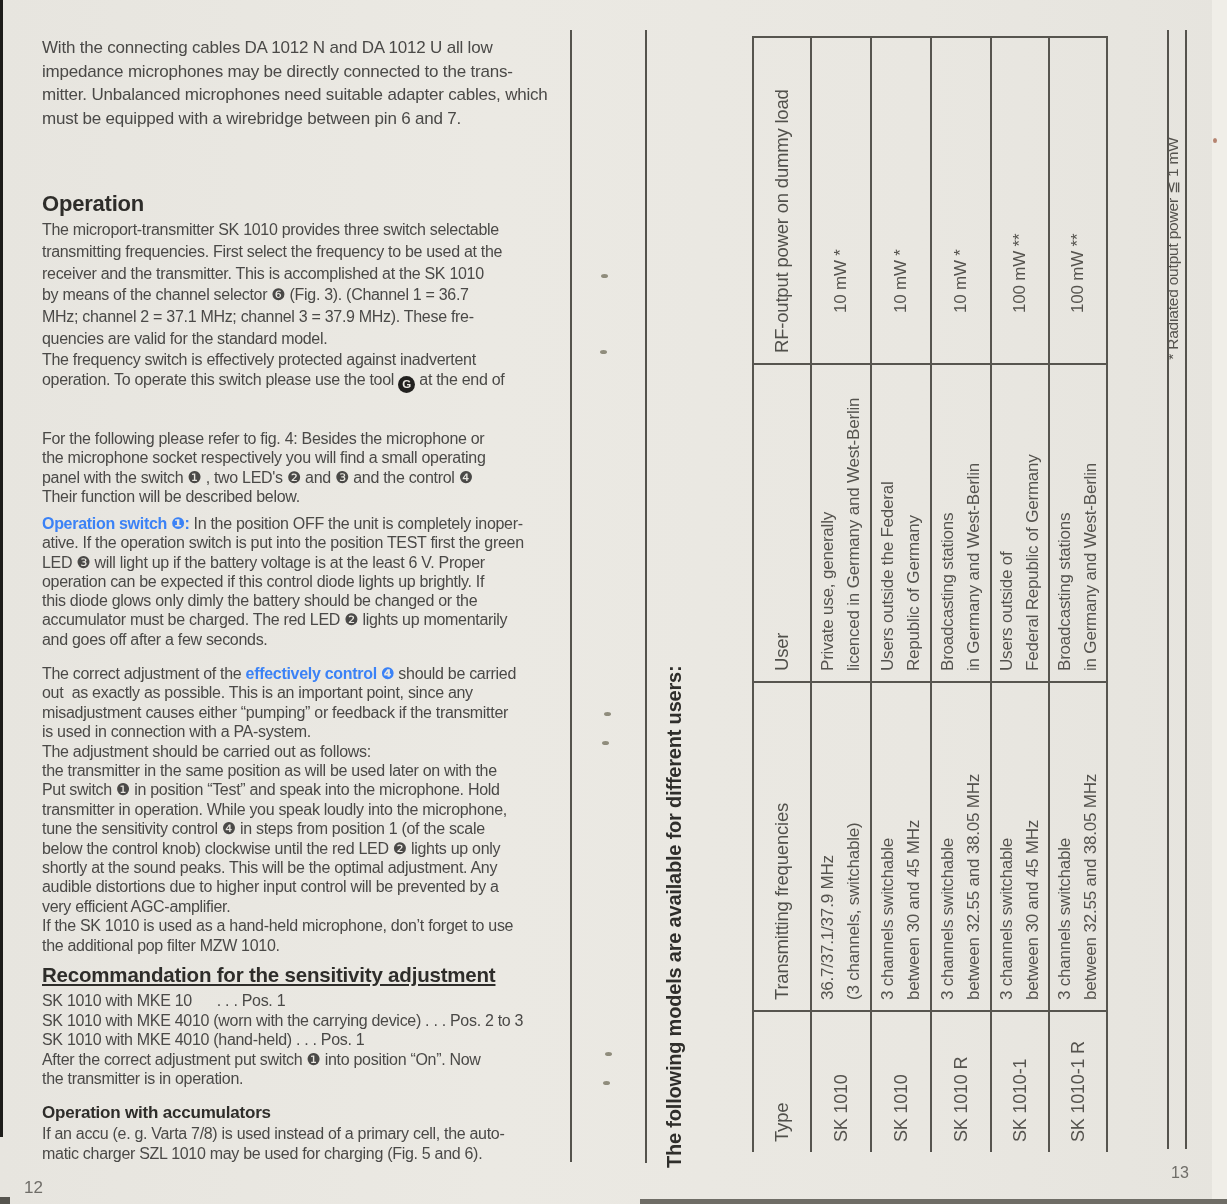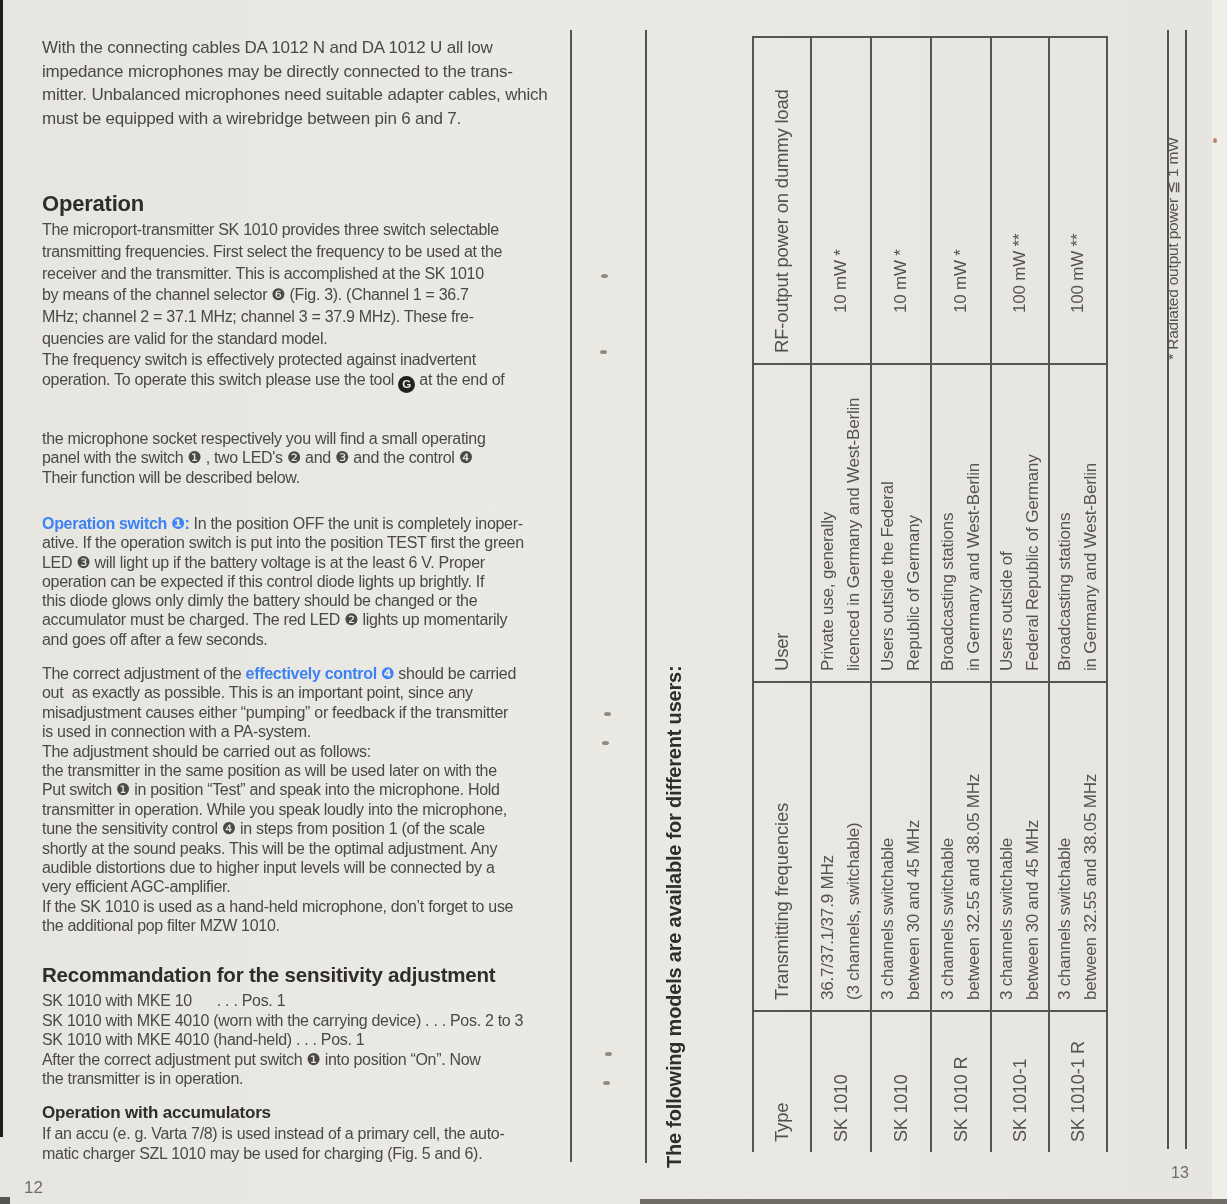--- a/index.html
+++ b/index.html
@@ -24,21 +24,21 @@
   .p1{top:36px;font-size:17px;letter-spacing:-0.2px;line-height:23.5px;}
   .p2{top:219px;line-height:21.8px;}
   .p3{top:350px;line-height:20px;}
   .p4{top:429px;line-height:19.3px;}
   .p5{top:514px;line-height:19.3px;}
   .p6{top:664px;line-height:19.4px;}
   .p7{top:991px;line-height:19.6px;}
   .p8{top:1124px;line-height:19.5px;}
   .hd{position:absolute;left:42px;margin:0;font-weight:bold;color:#2e2d2a;letter-spacing:-0.2px;white-space:pre;}
   #hd-operation{top:191px;font-size:22px;}
-  #hd-recommandation{top:963px;font-size:20.5px;}
+  #hd-recommandation{top:963px;font-size:20.5px;text-decoration:underline;}
   #hd-accumulators{top:1103px;font-size:17px;}
   b{color:#3b82f6;}
   .badge{
     display:inline-flex;align-items:center;justify-content:center;
     width:17px;height:17px;border-radius:50%;background:#22211f;color:#eceae4;
     font-size:11.5px;font-weight:bold;vertical-align:-3px;letter-spacing:0;
   }
   .pgnum{position:absolute;color:#6f6d68;}
   #pg12{left:24px;top:1178px;font-size:17px;}
   #pg13{left:1171px;top:1164px;font-size:16px;}
@@ -116,20 +116,21 @@
     <div class="ln">MHz; channel 2 = 37.1 MHz; channel 3 = 37.9 MHz). These fre-</div>
     <div class="ln">quencies are valid for the standard model.</div>
   </div>
 
   <div class="para p3">
     <div class="ln">The frequency switch is effectively protected against inadvertent</div>
     <div class="ln"><span>operation. To operate this switch please use the tool </span><span class="badge">G</span><span> at the end of</span></div>
   </div>
 
   <div class="para p4">
+    <div class="ln">For the following please refer to fig. 4: Besides the microphone or</div>
     <div class="ln">the microphone socket respectively you will find a small operating</div>
     <div class="ln">panel with the switch ❶ , two LED's ❷ and ❸ and the control ❹</div>
     <div class="ln">Their function will be described below.</div>
   </div>
 
   <div class="para p5">
     <div class="ln"><b>Operation switch ❶:</b><span> In the position OFF the unit is completely inoper-</span></div>
     <div class="ln">ative. If the operation switch is put into the position TEST first the green</div>
     <div class="ln">LED ❸ will light up if the battery voltage is at the least 6 V. Proper</div>
     <div class="ln">operation can be expected if this control diode lights up brightly. If</div>
@@ -141,22 +142,23 @@
   <div class="para p6">
     <div class="ln"><span>The correct adjustment of the </span><b>effectively control ❹</b><span> should be carried</span></div>
     <div class="ln">out  as exactly as possible. This is an important point, since any</div>
     <div class="ln">misadjustment causes either “pumping” or feedback if the transmitter</div>
     <div class="ln">is used in connection with a PA-system.</div>
     <div class="ln">The adjustment should be carried out as follows:</div>
     <div class="ln">the transmitter in the same position as will be used later on with the</div>
     <div class="ln">Put switch ❶ in position “Test” and speak into the microphone. Hold</div>
     <div class="ln">transmitter in operation. While you speak loudly into the microphone,</div>
     <div class="ln">tune the sensitivity control ❹ in steps from position 1 (of the scale</div>
+    <div class="ln">below the control knob) clockwise until the red LED ❷ lights up only</div>
     <div class="ln">shortly at the sound peaks. This will be the optimal adjustment. Any</div>
-    <div class="ln">audible distortions due to higher input levels will be connected by a</div>
+    <div class="ln">audible distortions due to higher input control will be prevented by a</div>
     <div class="ln">very efficient AGC-amplifier.</div>
     <div class="ln">If the SK 1010 is used as a hand-held microphone, don’t forget to use</div>
     <div class="ln">the additional pop filter MZW 1010.</div>
   </div>
 
   <h3 class="hd" id="hd-recommandation">Recommandation for the sensitivity adjustment</h3>
 
   <div class="para p7">
     <div class="ln">SK 1010 with MKE 10      . . . Pos. 1</div>
     <div class="ln">SK 1010 with MKE 4010 (worn with the carrying device) . . . Pos. 2 to 3</div>

